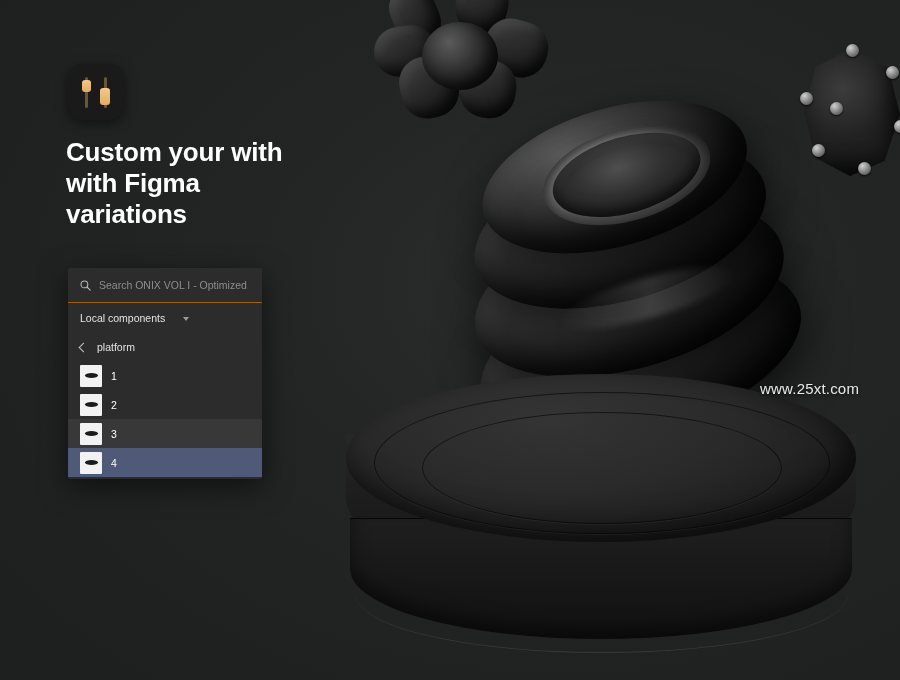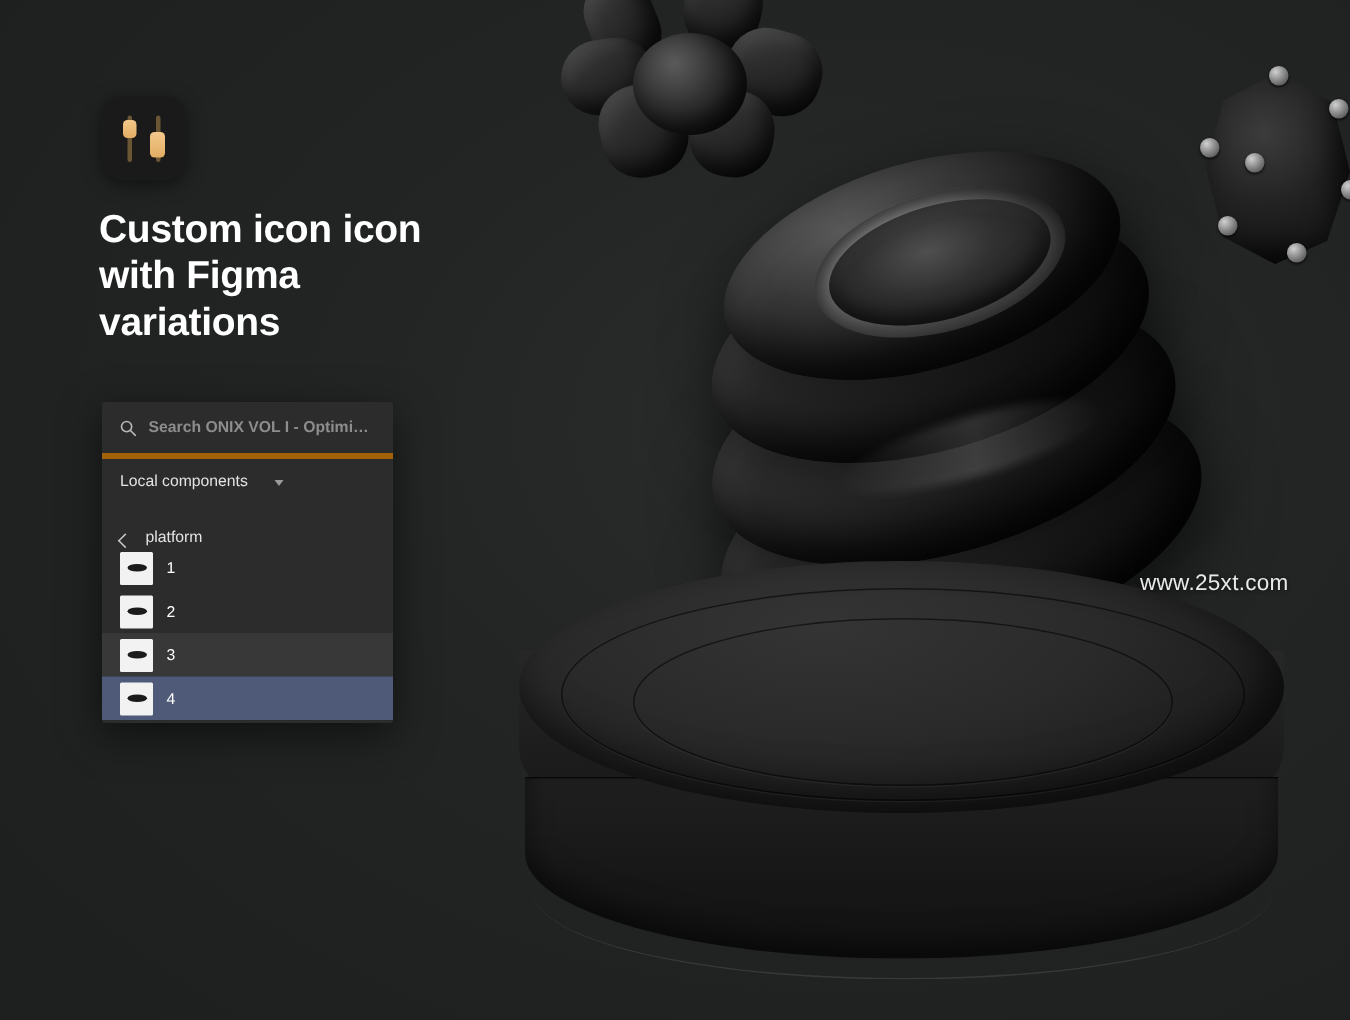--- a/index.html
+++ b/index.html
@@ -237,22 +237,21 @@
     border: 1px solid #c9c9c9;
     box-sizing: border-box;
   }
 
   .panel-search {
     height: 34px;
     display: flex;
     align-items: center;
     gap: 8px;
     padding: 0 12px;
-    border-bottom: 4px solid #a16207;
-    font-weight: bold;
+    border-bottom: 1px solid #a16207;
   }
   .search-icon { flex: 0 0 auto; line-height: 0; }
   .search-text {
     font-size: 10.5px;
     color: #8d8d8d;
     white-space: nowrap;
     overflow: hidden;
     text-overflow: ellipsis;
   }
 
@@ -269,21 +268,21 @@
     width: 0; height: 0;
     border-left: 3.5px solid transparent;
     border-right: 3.5px solid transparent;
     border-top: 4px solid #9a9a9a;
     margin-top: 2px;
   }
 
   .panel-breadcrumb {
     height: 28px;
     display: flex;
-    align-items: flex-end;
+    align-items: center;
     gap: 10px;
     padding: 0 12px;
     font-size: 10.5px;
     color: #e3e3e3;
   }
   .chev-left {
     width: 6px; height: 6px;
     border-left: 1.4px solid #c4c4c4;
     border-bottom: 1.4px solid #c4c4c4;
     transform: rotate(45deg);
@@ -377,21 +376,21 @@
 </div>
 
 <div class="app-icon">
 
   <div class="slider-track" style="left:17px;top:13px;height:31px;"></div>
   <div class="slider-knob" style="left:14px;top:16px;width:9px;height:12px;"></div>
   <div class="slider-track" style="left:36px;top:13px;height:31px;"></div>
   <div class="slider-knob" style="left:32px;top:24px;width:10px;height:17px;"></div>
 </div>
 
-<h1 class="headline">Custom icon icon with Figma variations</h1>
+<h1 class="headline">Custom your with with Figma variations</h1>
 
 <div class="panel">
 
 
   <div class="panel-search">
     <span class="search-icon">
       <svg width="11" height="11" viewBox="0 0 11 11">
         <circle cx="4.4" cy="4.4" r="3.4" fill="none" stroke="#b6b6b6" stroke-width="1.1"></circle>
         <line x1="7" y1="7" x2="10.2" y2="10.2" stroke="#b6b6b6" stroke-width="1.1" stroke-linecap="round"></line>
       </svg>

